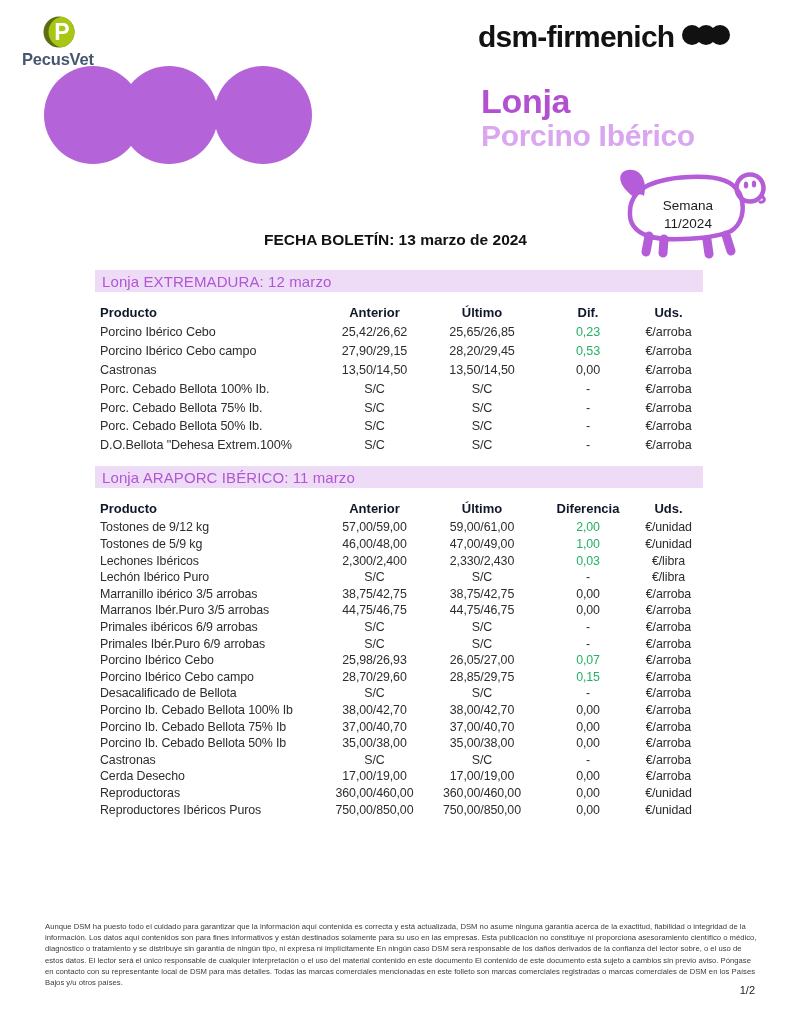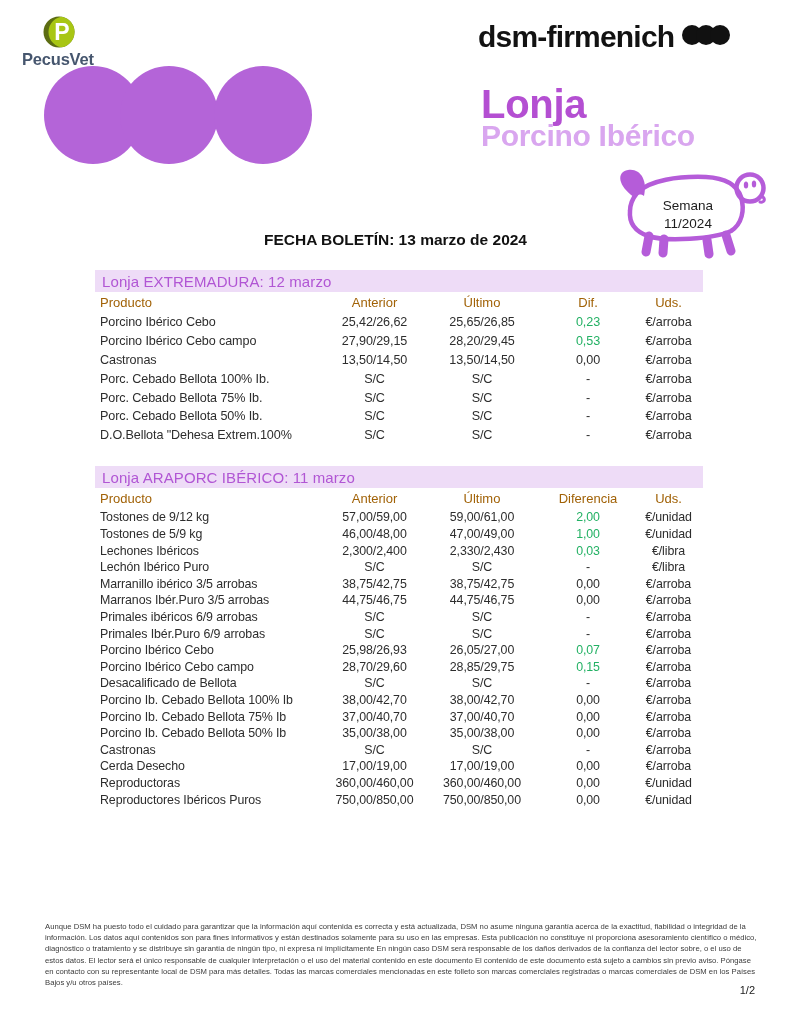--- a/index.html
+++ b/index.html
@@ -11,35 +11,35 @@
   .abs { position:absolute; }
 
   
   #pecusvet-logo { left:40px; top:13px; }
   #pecusvet-word { left:10px; top:50px; font-size:16.5px; font-weight:bold; color:#46566e; letter-spacing:-0.2px;margin-left:12px; }
   .deco-circle { position:absolute; width:98px; height:98px; border-radius:50%; background:#b464d8; top:66px; }
   #circle-1 { left:44px; } #circle-2 { left:120px; } #circle-3 { left:214px; }
 
   #brand-row { left:478px; top:20px; display:flex; align-items:center; gap:8px; }
   #brand-word { font-size:30px; font-weight:bold; color:#121212; letter-spacing:-0.8px; }
-  #title-1 { left:481px; top:82px; font-size:40px; font-weight:bold; color:#b44fd2; letter-spacing:-0.3px; }
+  #title-1 { left:481px; top:82px; font-size:34px; font-weight:bold; color:#b44fd2; letter-spacing:-0.3px; }
   #title-2 { left:481px; top:119px; font-size:30px; font-weight:bold; color:#d9a6ef; letter-spacing:-0.3px; }
   #pig { left:604px; top:166px; }
   #fecha-line { left:0; top:231px; width:791px; text-align:center; font-size:15.5px; font-weight:bold; color:#111; }
 
   
   .tbl-wrap { position:absolute; left:95px; width:608px; }
   #tbl-wrap-0 { top:270px; }
   #tbl-wrap-1 { top:466px; }
   .tbl-bar { height:22px; background:#eedcf7; display:flex; align-items:center; padding-left:7px; }
   .tbl-bar span { color:#b156d4; font-weight:normal; font-size:15px; letter-spacing:0.1px; }
   table { border-collapse:collapse; width:608px; table-layout:fixed; margin-top:1px; }
   col.c-prod { width:232px; } col.c-ant { width:95px; } col.c-ult { width:120px; }
   col.c-dif { width:92px; } col.c-uds { width:69px; }
-  th { font-weight:normal; font-size:13px; color:#a16207; text-align:center; padding:2px 0 3px 0; }
+  th { font-weight:bold; font-size:13px; color:#0f172a; text-align:center; padding:12px 0 3px 0; }
   td { font-size:12.6px; text-align:center; padding:2.2px 0; line-height:1.15; color:#2d2d2d; letter-spacing:-0.1px; }
   .t2 td { font-size:12.4px; padding:1.3px 0; line-height:1.13; }
   th.left, td.left { text-align:left; padding-left:5px; }
   td.pos { color:#23b164; }
 
   
   #footer-text { left:45px; top:921px; width:712px; font-size:7.7px; line-height:11.2px; color:#3b3b3b; }
   #page-number { left:0; top:984px; width:755px; text-align:right; font-size:11px; color:#222; }
 </style>
 </head>

